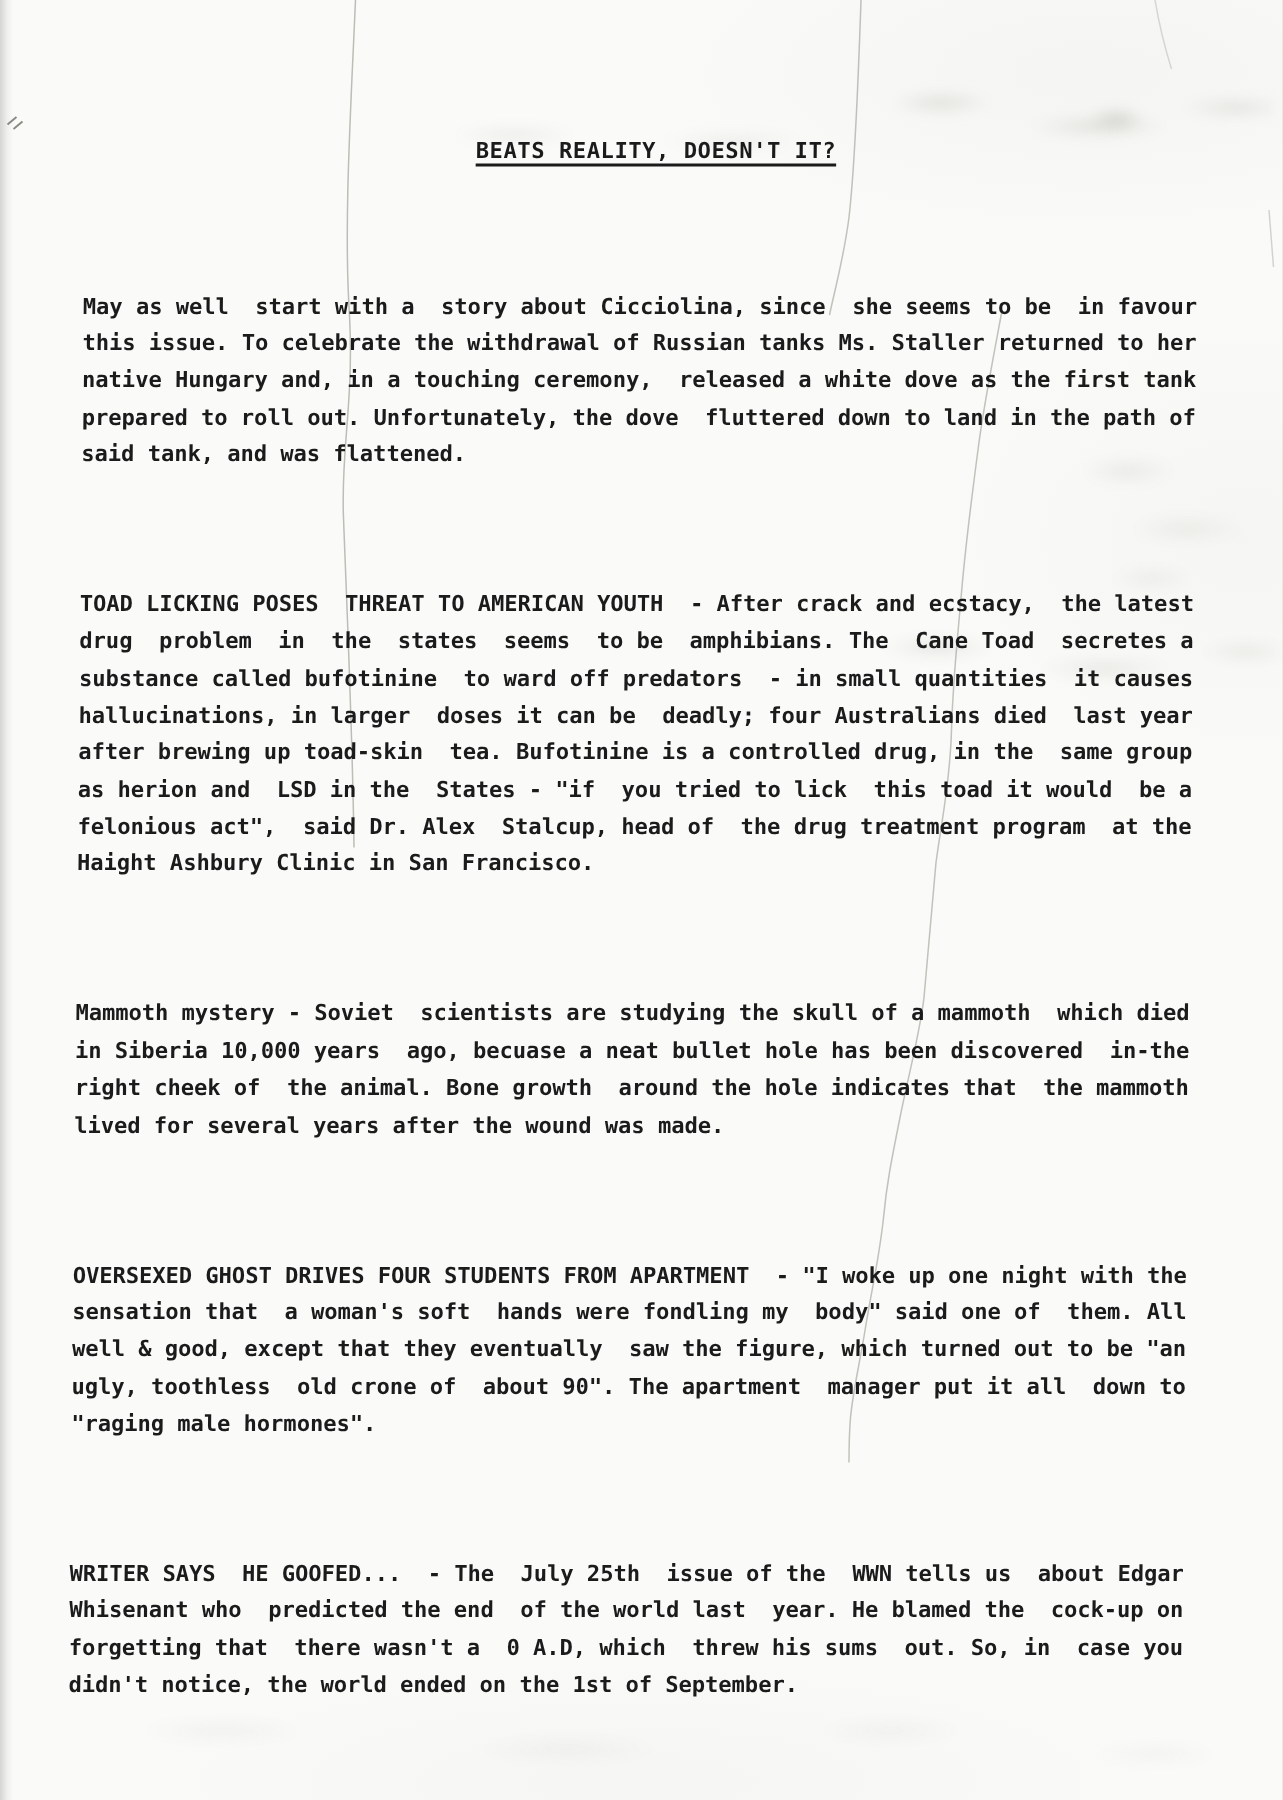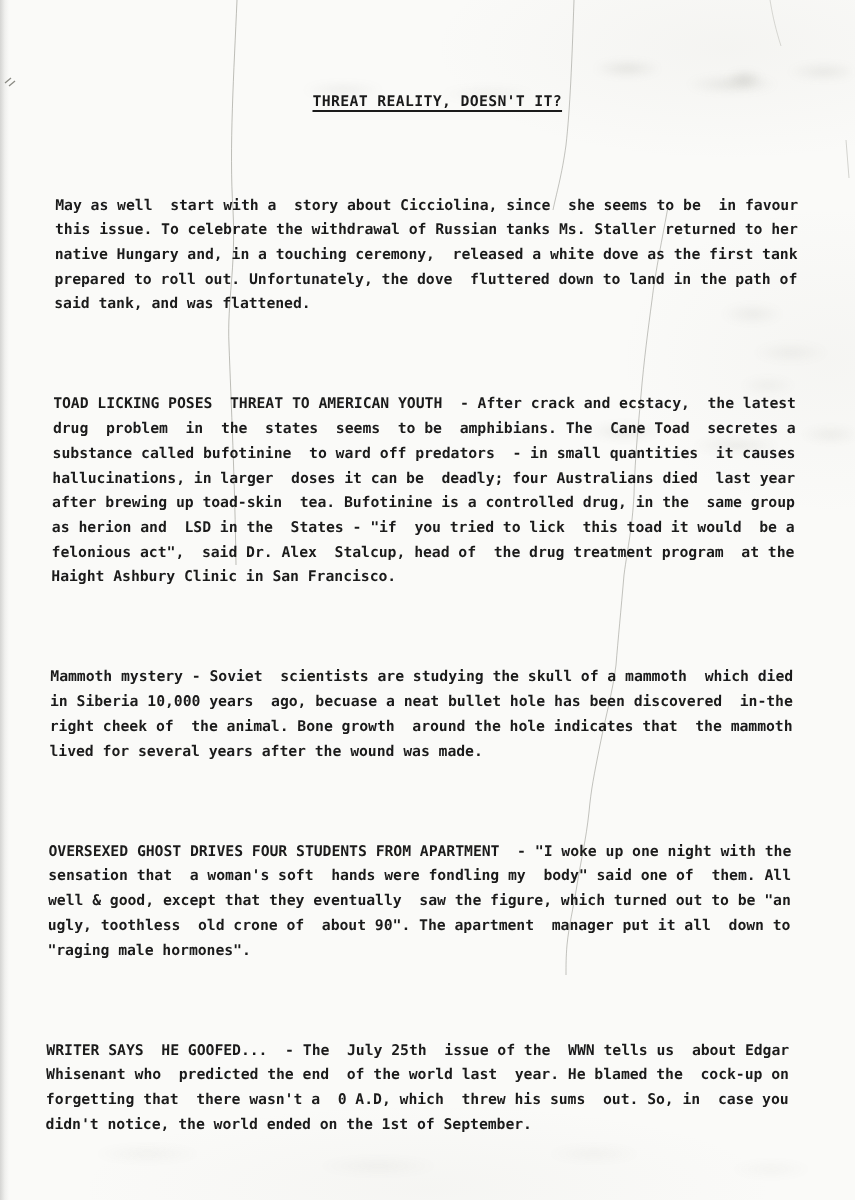--- a/index.html
+++ b/index.html
@@ -79,21 +79,21 @@
   <svg class="creases" width="855" height="1200" viewBox="0 0 855 1200">
     <path d="M237,0 C234,70 229,150 233,210 C236,270 227,300 229,345 C231,400 235,485 236,565" fill="none" stroke="#8a8a82" stroke-width="1" opacity="0.55"></path>
     <path d="M574,0 C572,60 570,110 566,145 C562,175 556,195 553,210" fill="none" stroke="#8a8a82" stroke-width="1" opacity="0.5"></path>
     <path d="M668,207 C660,250 655,275 652,300 C648,330 644,360 641,395 C637,440 635,460 634,495 C632,530 628,545 624,575 C621,610 618,640 616,665 C613,690 606,715 600,745 C594,775 591,790 589,812 C586,840 581,860 577,885 C573,910 569,925 567,945 C566,957 566,965 566,975" fill="none" stroke="#8a8a82" stroke-width="1" opacity="0.5"></path>
     <path d="M770,0 C773,18 776,30 781,46" fill="none" stroke="#8a8a82" stroke-width="1" opacity="0.3"></path>
     <path d="M846,140 L849,178" fill="none" stroke="#8a8a82" stroke-width="1" opacity="0.35"></path>
     <path d="M5,83 l6,-5 M9,86 l6,-5" fill="none" stroke="#6f6f68" stroke-width="1.3" opacity="0.8"></path>
   </svg>
 
   <div class="content">
-    <div class="title">THREAT REALITY, DOESN'T IT?</div>
+    <div class="title">BEATS REALITY, DOESN'T IT?</div>
     <div class="para">May as well  start with a  story about Cicciolina, since  she seems to be  in favour
 this issue. To celebrate the withdrawal of Russian tanks Ms. Staller returned to her
 native Hungary and, in a touching ceremony,  released a white dove as the first tank
 prepared to roll out. Unfortunately, the dove  fluttered down to land in the path of
 said tank, and was flattened.</div>
     <div class="para">TOAD LICKING POSES  THREAT TO AMERICAN YOUTH  - After crack and ecstacy,  the latest
 drug  problem  in  the  states  seems  to be  amphibians. The  Cane Toad  secretes a
 substance called bufotinine  to ward off predators  - in small quantities  it causes
 hallucinations, in larger  doses it can be  deadly; four Australians died  last year
 after brewing up toad-skin  tea. Bufotinine is a controlled drug, in the  same group

